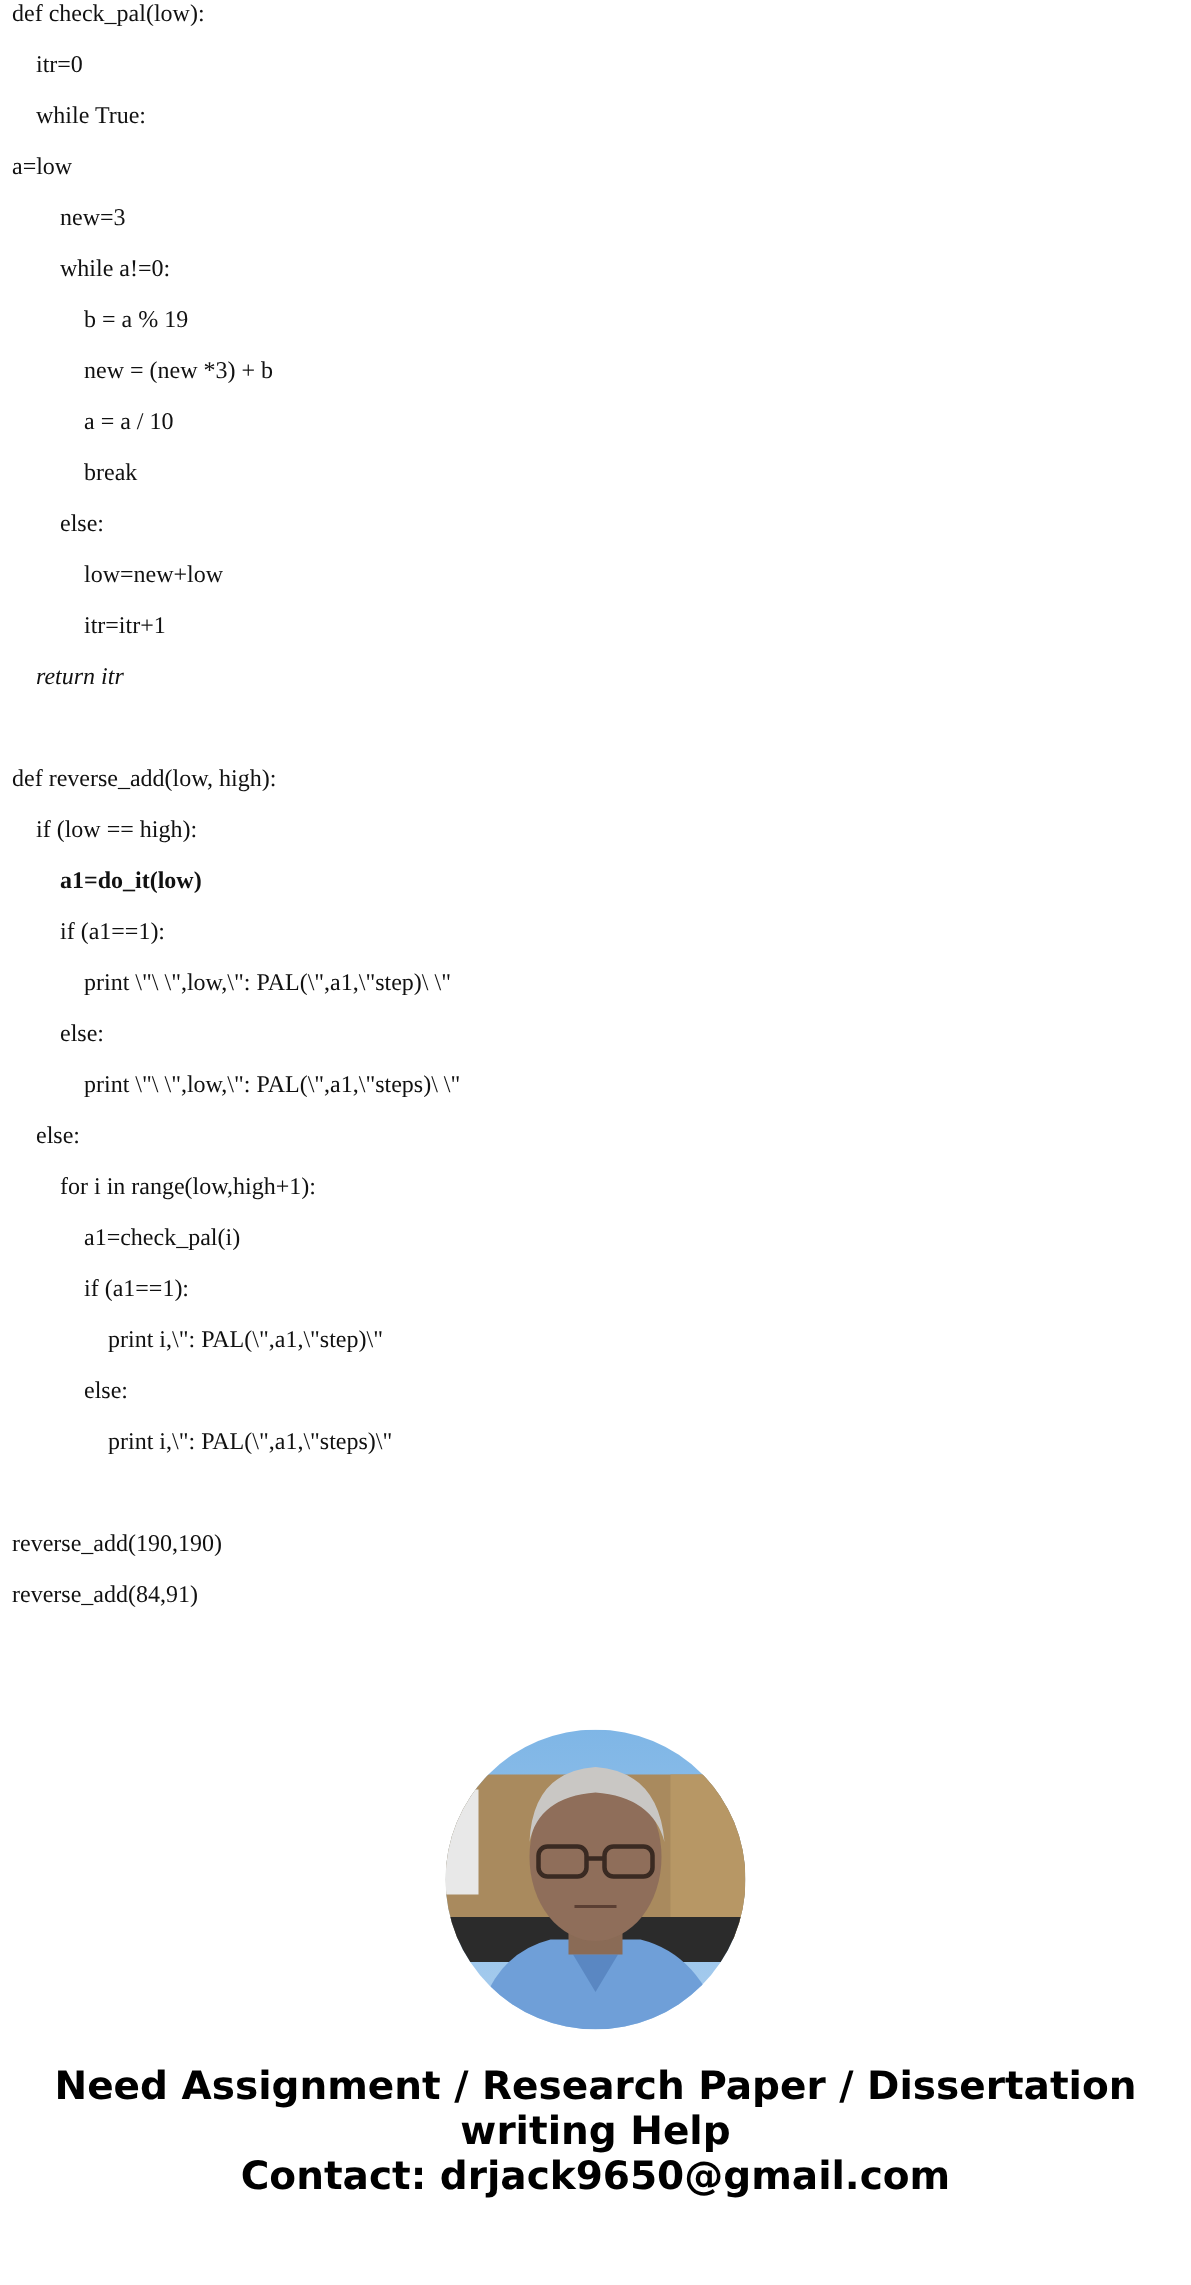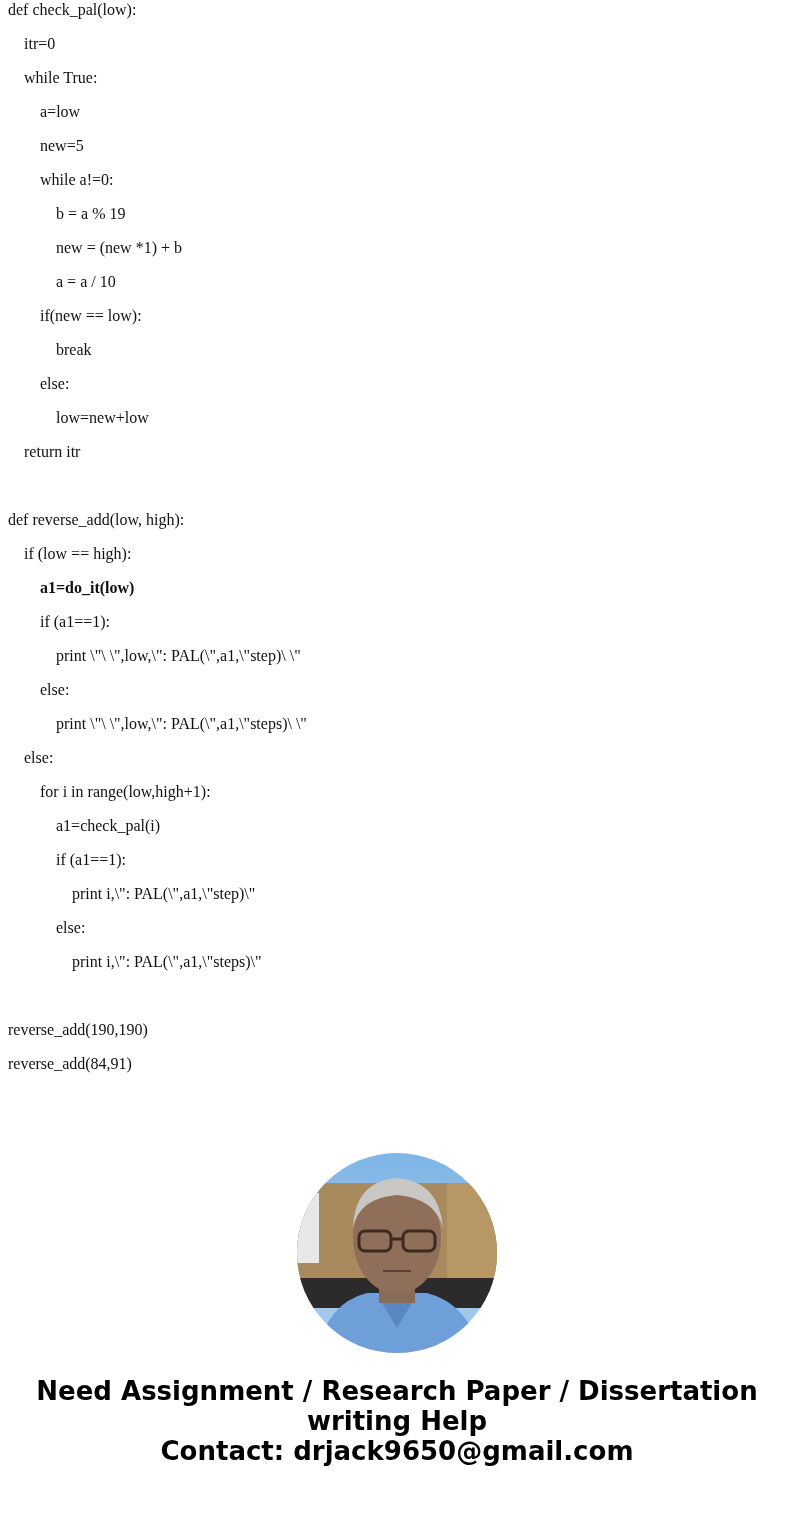--- a/index.html
+++ b/index.html
@@ -10,31 +10,31 @@
     .avatar { position: absolute; left: 297px; top: 1153px; width: 200px; height: 200px; border-radius: 50%; overflow: hidden; }
     .footer { position: absolute; left: 0; top: 1376px; width: 794px; text-align: center; font-family: "DejaVu Sans", sans-serif; font-weight: bold; font-size: 26px; line-height: 30px; color: #000; }
   </style>
 </head>
 <body>
 
 <div class="code" id="code">
     <div class="line"><span style="margin-left: 0px; text-align: right;">def check_pal(low):</span></div>
     <div class="line"><span style="margin-left: 16px;">itr=0</span></div>
     <div class="line"><span style="margin-left: 16px;">while True:</span></div>
-    <div class="line"><span style="margin-left: 32px;">a=low</span></div>
-    <div class="line"><span style="margin-left: 32px;">new=5</span></div>
+    <div class="line"><span style="">a=low</span></div>
+    <div class="line"><span style="margin-left: 32px;">new=3</span></div>
     <div class="line"><span style="margin-left: 32px;">while a!=0:</span></div>
     <div class="line"><span style="margin-left: 48px;">b = a % 19</span></div>
-    <div class="line"><span style="margin-left: 48px;">new = (new *1) + b</span></div>
+    <div class="line"><span style="margin-left: 48px;">new = (new *3) + b</span></div>
     <div class="line"><span style="margin-left: 48px;">a = a / 10</span></div>
-    <div class="line"><span style="margin-left: 32px;">if(new == low):</span></div>
     <div class="line"><span style="margin-left: 48px;">break</span></div>
     <div class="line"><span style="margin-left: 32px;">else:</span></div>
     <div class="line"><span style="margin-left: 48px;">low=new+low</span></div>
-    <div class="line"><span style="margin-left: 16px;">return itr</span></div>
+    <div class="line"><span style="margin-left: 48px;">itr=itr+1</span></div>
+    <div class="line"><span style="margin-left: 16px; font-style: italic;">return itr</span></div>
     <div class="line"><span style="margin-left: 0px;"></span></div>
     <div class="line"><span style="margin-left: 0px;">def reverse_add(low, high):</span></div>
     <div class="line"><span style="margin-left: 16px;">if (low == high):</span></div>
     <div class="line"><span style="margin-left: 32px; font-weight: bold;">a1=do_it(low)</span></div>
     <div class="line"><span style="margin-left: 32px;">if (a1==1):</span></div>
     <div class="line"><span style="margin-left: 48px;">print \"\ \",low,\": PAL(\",a1,\"step)\ \"</span></div>
     <div class="line"><span style="margin-left: 32px;">else:</span></div>
     <div class="line"><span style="margin-left: 48px;">print \"\ \",low,\": PAL(\",a1,\"steps)\ \"</span></div>
     <div class="line"><span style="margin-left: 16px;">else:</span></div>
     <div class="line"><span style="margin-left: 32px;">for i in range(low,high+1):</span></div>

